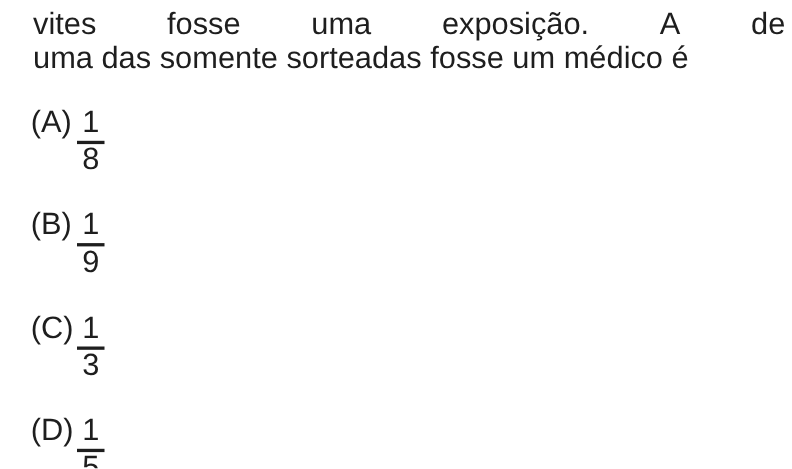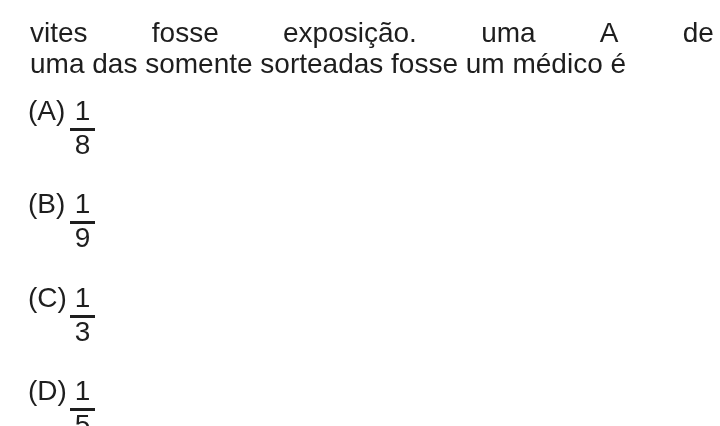--- a/index.html
+++ b/index.html
@@ -21,21 +21,20 @@
     left: 30px;
     top: 6px;
     width: 684px;
     font-size: 28px;
     line-height: 31px;
   }
   .line-justify {
     display: flex;
     justify-content: space-between;
     white-space: nowrap;
-    margin-top: 11px;
   }
   .option {
     position: absolute;
     left: 28px;
     display: flex;
     align-items: flex-start;
     font-size: 28px;
   }
   .opt-label {
     display: inline-block;
@@ -66,22 +65,22 @@
 </style>
 </head>
 <body>
 
 <div class="page">
 
   <div class="para">
     <div class="line-justify">
         <span>vites</span>
         <span>fosse</span>
+        <span>uma</span>
         <span>exposição.</span>
-        <span>uma</span>
         <span>A</span>
         <span>de</span>
       </div>
     <div class="line">uma das somente sorteadas fosse um médico é</div>
   </div>
 
   <div class="option opt-a">
     <span class="opt-label">(A)</span>
     <span class="fraction">
       <span class="num">1</span>

